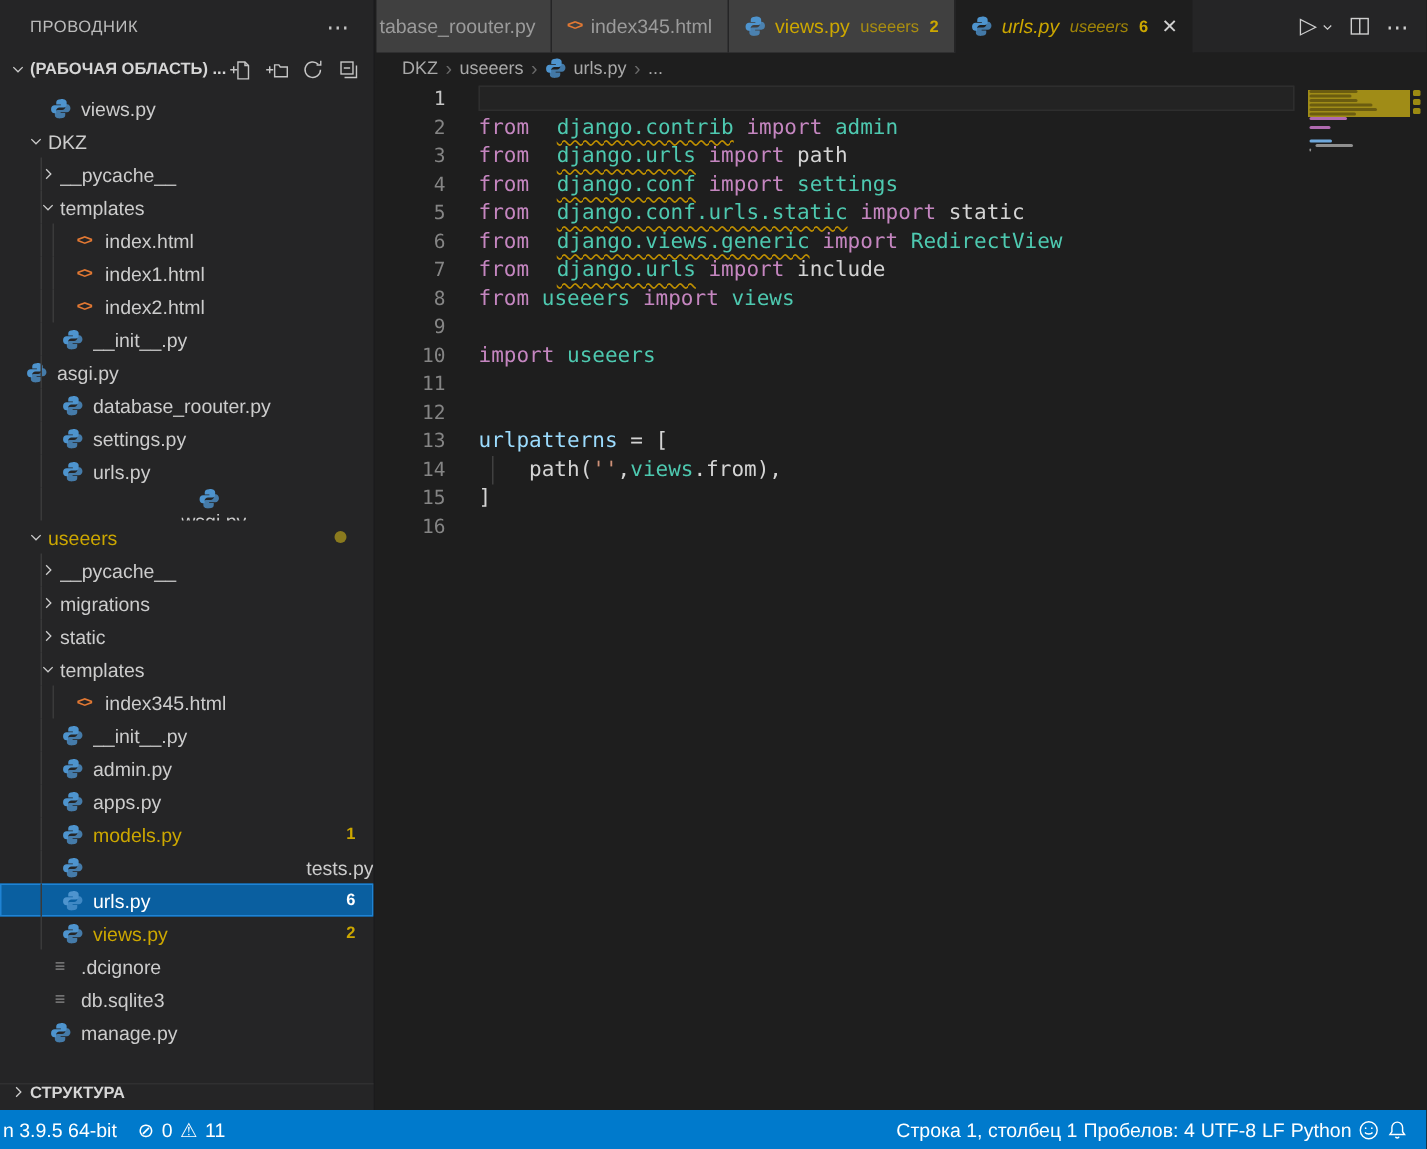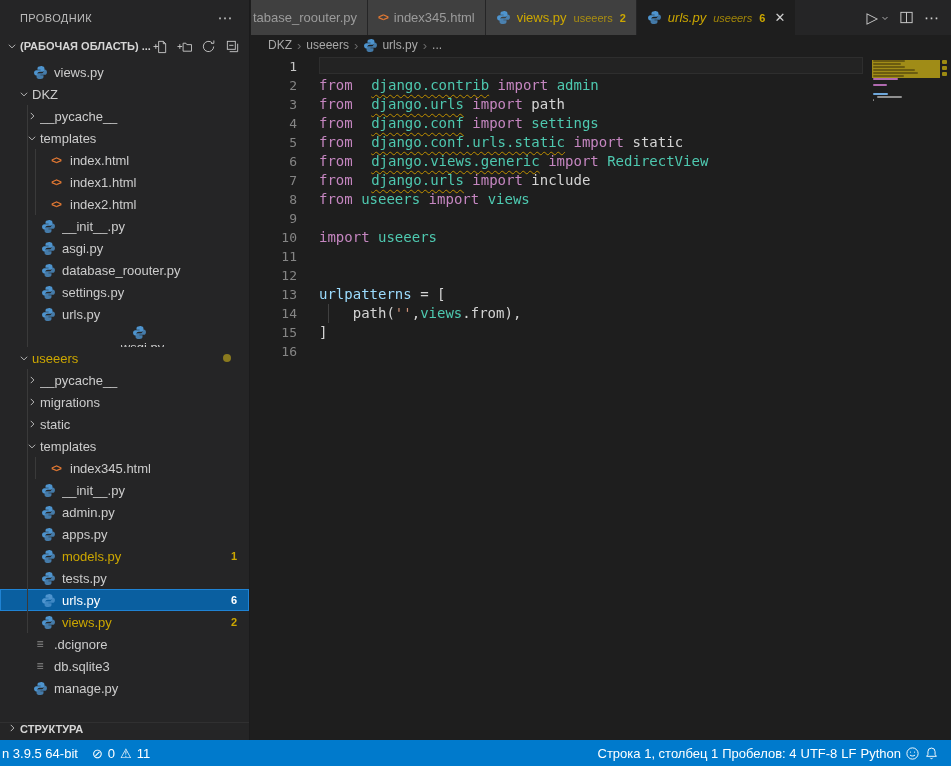--- a/index.html
+++ b/index.html
@@ -196,21 +196,21 @@
         <div class="trow guide1" style="padding-left: 24px;">
           <span class="twist"></span>
           <span class="ficon">
             <svg width="15" height="15" viewBox="0 0 16 16">
               <path fill="#4e94ce" d="M7.9 1.2c-1.9 0-3.1.8-3.1 2.1v1.7h3.3v.5H3.6C2.2 5.5 1.1 6.6 1.1 8.3c0 1.7 1 2.9 2.4 2.9h1.2V9.4c0-1.3 1.1-2.3 2.4-2.3h3.1c1.1 0 2-.9 2-2V3.3c0-1.2-1.1-2-2.3-2.1-.7-.1-1.3-.1-2 0z"></path>
               <path fill="#4e94ce" opacity=".78" d="M8.1 14.8c1.9 0 3.1-.8 3.1-2.1V11H7.9v-.5h4.5c1.4 0 2.5-1.1 2.5-2.8 0-1.7-1-2.9-2.4-2.9h-1.2v1.8c0 1.3-1.1 2.3-2.4 2.3H5.8c-1.1 0-2 .9-2 2v1.8c0 1.2 1.1 2 2.3 2.1.7.1 1.3.1 2 0z"></path>
             </svg>
           </span>
           <span class="lbl">__init__.py</span>
         </div>
-        <div class="trow guide1" style="padding-left: 24px;">
+        <div class="trow guide1" style="">
           <span class="twist"></span>
           <span class="ficon">
             <svg width="15" height="15" viewBox="0 0 16 16">
               <path fill="#4e94ce" d="M7.9 1.2c-1.9 0-3.1.8-3.1 2.1v1.7h3.3v.5H3.6C2.2 5.5 1.1 6.6 1.1 8.3c0 1.7 1 2.9 2.4 2.9h1.2V9.4c0-1.3 1.1-2.3 2.4-2.3h3.1c1.1 0 2-.9 2-2V3.3c0-1.2-1.1-2-2.3-2.1-.7-.1-1.3-.1-2 0z"></path>
               <path fill="#4e94ce" opacity=".78" d="M8.1 14.8c1.9 0 3.1-.8 3.1-2.1V11H7.9v-.5h4.5c1.4 0 2.5-1.1 2.5-2.8 0-1.7-1-2.9-2.4-2.9h-1.2v1.8c0 1.3-1.1 2.3-2.4 2.3H5.8c-1.1 0-2 .9-2 2v1.8c0 1.2 1.1 2 2.3 2.1.7.1 1.3.1 2 0z"></path>
             </svg>
           </span>
           <span class="lbl">asgi.py</span>
         </div>
         <div class="trow guide1" style="padding-left: 24px;">
@@ -333,21 +333,21 @@
           <span class="twist"></span>
           <span class="ficon">
             <svg width="15" height="15" viewBox="0 0 16 16">
               <path fill="#4e94ce" d="M7.9 1.2c-1.9 0-3.1.8-3.1 2.1v1.7h3.3v.5H3.6C2.2 5.5 1.1 6.6 1.1 8.3c0 1.7 1 2.9 2.4 2.9h1.2V9.4c0-1.3 1.1-2.3 2.4-2.3h3.1c1.1 0 2-.9 2-2V3.3c0-1.2-1.1-2-2.3-2.1-.7-.1-1.3-.1-2 0z"></path>
               <path fill="#4e94ce" opacity=".78" d="M8.1 14.8c1.9 0 3.1-.8 3.1-2.1V11H7.9v-.5h4.5c1.4 0 2.5-1.1 2.5-2.8 0-1.7-1-2.9-2.4-2.9h-1.2v1.8c0 1.3-1.1 2.3-2.4 2.3H5.8c-1.1 0-2 .9-2 2v1.8c0 1.2 1.1 2 2.3 2.1.7.1 1.3.1 2 0z"></path>
             </svg>
           </span>
           <span class="lbl">models.py</span>
           <span class="badge">1</span>
         </div>
-        <div class="trow guide1" style="padding-left: 24px;">
+        <div class="trow guide1" style="padding-left: 24px; text-align: right;">
           <span class="twist"></span>
           <span class="ficon">
             <svg width="15" height="15" viewBox="0 0 16 16">
               <path fill="#4e94ce" d="M7.9 1.2c-1.9 0-3.1.8-3.1 2.1v1.7h3.3v.5H3.6C2.2 5.5 1.1 6.6 1.1 8.3c0 1.7 1 2.9 2.4 2.9h1.2V9.4c0-1.3 1.1-2.3 2.4-2.3h3.1c1.1 0 2-.9 2-2V3.3c0-1.2-1.1-2-2.3-2.1-.7-.1-1.3-.1-2 0z"></path>
               <path fill="#4e94ce" opacity=".78" d="M8.1 14.8c1.9 0 3.1-.8 3.1-2.1V11H7.9v-.5h4.5c1.4 0 2.5-1.1 2.5-2.8 0-1.7-1-2.9-2.4-2.9h-1.2v1.8c0 1.3-1.1 2.3-2.4 2.3H5.8c-1.1 0-2 .9-2 2v1.8c0 1.2 1.1 2 2.3 2.1.7.1 1.3.1 2 0z"></path>
             </svg>
           </span>
           <span class="lbl">tests.py</span>
         </div>
         <div class="trow selected guide1" style="padding-left: 24px;">

